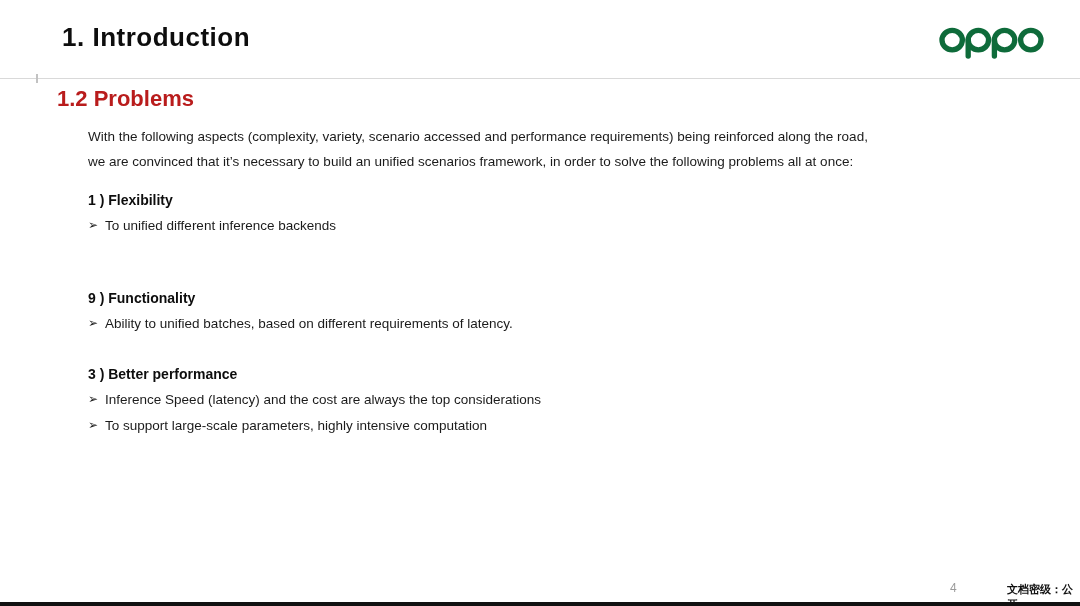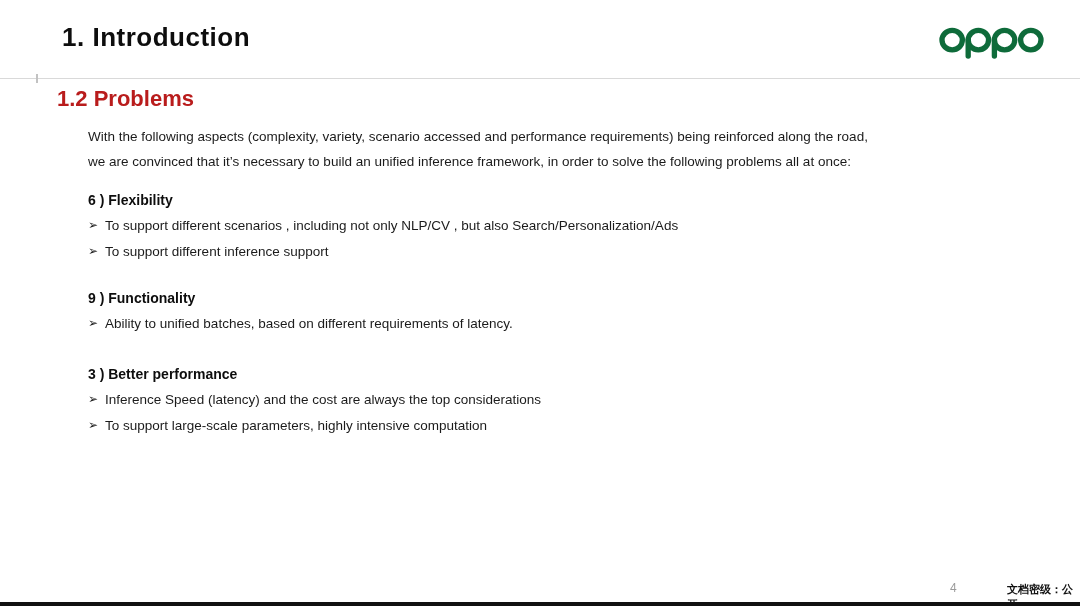--- a/index.html
+++ b/index.html
@@ -120,27 +120,26 @@
     </g>
   </svg>
 
   <div class="header-divider"></div>
   <div class="divider-tick"></div>
 
   <div class="section-heading">1.2 Problems</div>
 
   <div class="intro">
     <div class="intro-line">With the following aspects (complexity, variety, scenario accessed and performance requirements) being reinforced along the road,</div>
-    <div class="intro-line">we are convinced that it’s necessary to build an unified inference framework, in order to solve the following problems all at once:</div>
+    <div class="intro-line">we are convinced that it’s necessary to build an unified scenarios framework, in order to solve the following problems all at once:</div>
   </div>
 
   <div class="problem-block b1">
-    <div class="problem-heading">6 ) Flexibility</div>
-    <div class="bullet-row"><span class="bullet-marker">➢</span><span>To support different scenarios , including not only NLP/CV , but also Search/Personalization/Ads</span></div>
-    <div class="bullet-row"><span class="bullet-marker">➢</span><span>To support different inference support</span></div>
+    <div class="problem-heading">1 ) Flexibility</div>
+    <div class="bullet-row"><span class="bullet-marker">➢</span><span>To unified different inference backends</span></div>
   </div>
 
   <div class="problem-block b2">
     <div class="problem-heading">9 ) Functionality</div>
     <div class="bullet-row"><span class="bullet-marker">➢</span><span>Ability to unified batches, based on different requirements of latency.</span></div>
   </div>
 
   <div class="problem-block b3">
     <div class="problem-heading">3 ) Better performance</div>
     <div class="bullet-row"><span class="bullet-marker">➢</span><span>Inference Speed (latency) and the cost are always the top considerations</span></div>

